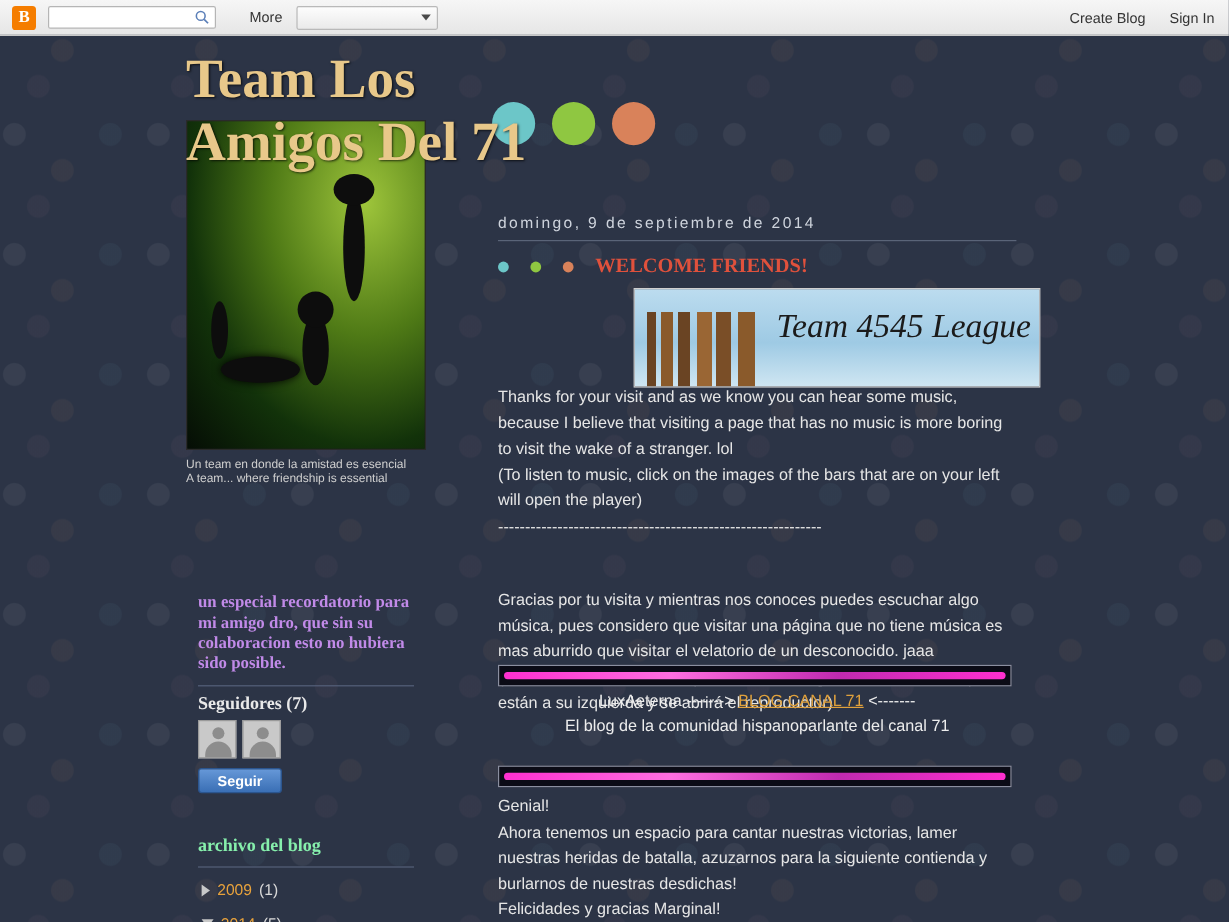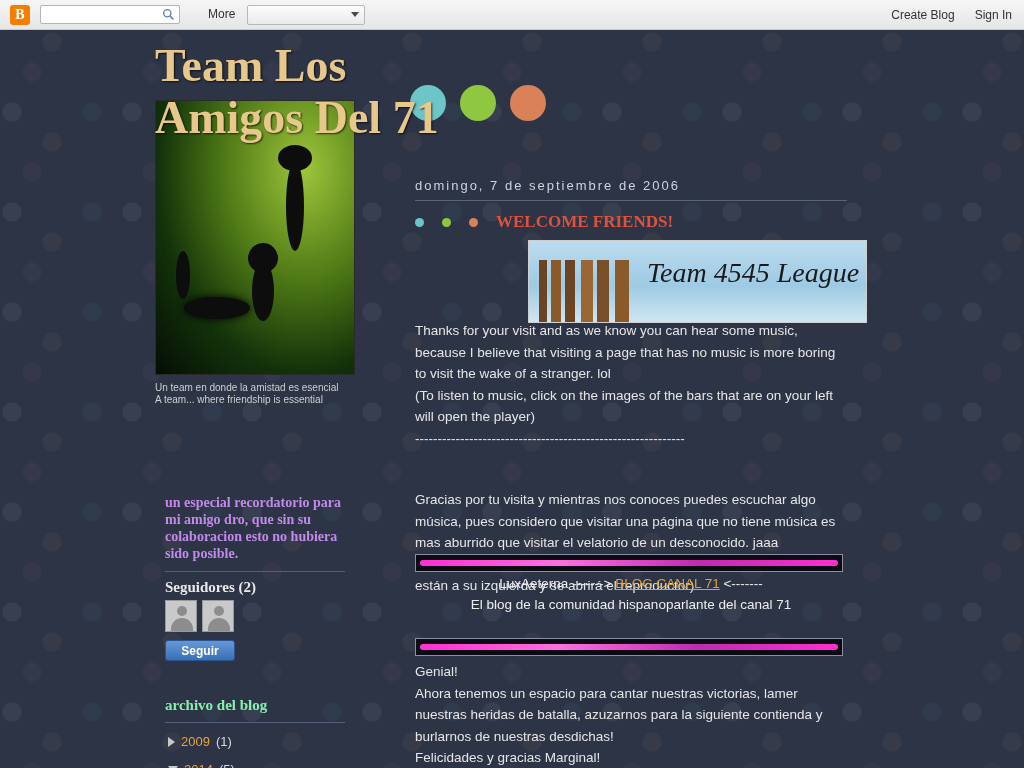--- a/index.html
+++ b/index.html
@@ -310,21 +310,21 @@
   </div>
 
   <div class="desc">
     <div>Un team en donde la amistad es esencial</div>
     <div>A team... where friendship is essential</div>
   </div>
 
   <div class="recordatorio">un especial recordatorio para mi amigo dro, que sin su colaboracion esto no hubiera sido posible.</div>
 
   <div class="sb-sep" id="sep1"></div>
-  <div class="sb-head" id="followers-head">Seguidores (2)</div>
+  <div class="sb-head" id="followers-head">Seguidores (7)</div>
   <div class="avatars">
     <div class="avatar"></div>
     <div class="avatar"></div>
   </div>
   <div id="follow-btn">Seguir</div>
 
   <div class="sb-sep" id="sep2"></div>
   <div class="sb-head" id="archive-head">archivo del blog</div>
 
   <div class="arch-item" id="arch2009">
@@ -337,21 +337,21 @@
     <a class="arch-year">2014</a>
     <span class="arch-count">(5)</span>
   </div>
 
   <div class="dots-row">
     <div class="dot-big" id="dotA"></div>
     <div class="dot-big" id="dotB"></div>
     <div class="dot-big" id="dotC"></div>
   </div>
 
-  <div class="date-head">domingo, 7 de septiembre de 2006</div>
+  <div class="date-head">domingo, 9 de septiembre de 2014</div>
 
   <div class="post-title">
     <span class="tdot" id="td1"></span>
     <span class="tdot" id="td2"></span>
     <span class="tdot" id="td3"></span>
     <span>WELCOME FRIENDS!</span>
   </div>
 
   <div id="banner">
     <div class="chess"></div>

